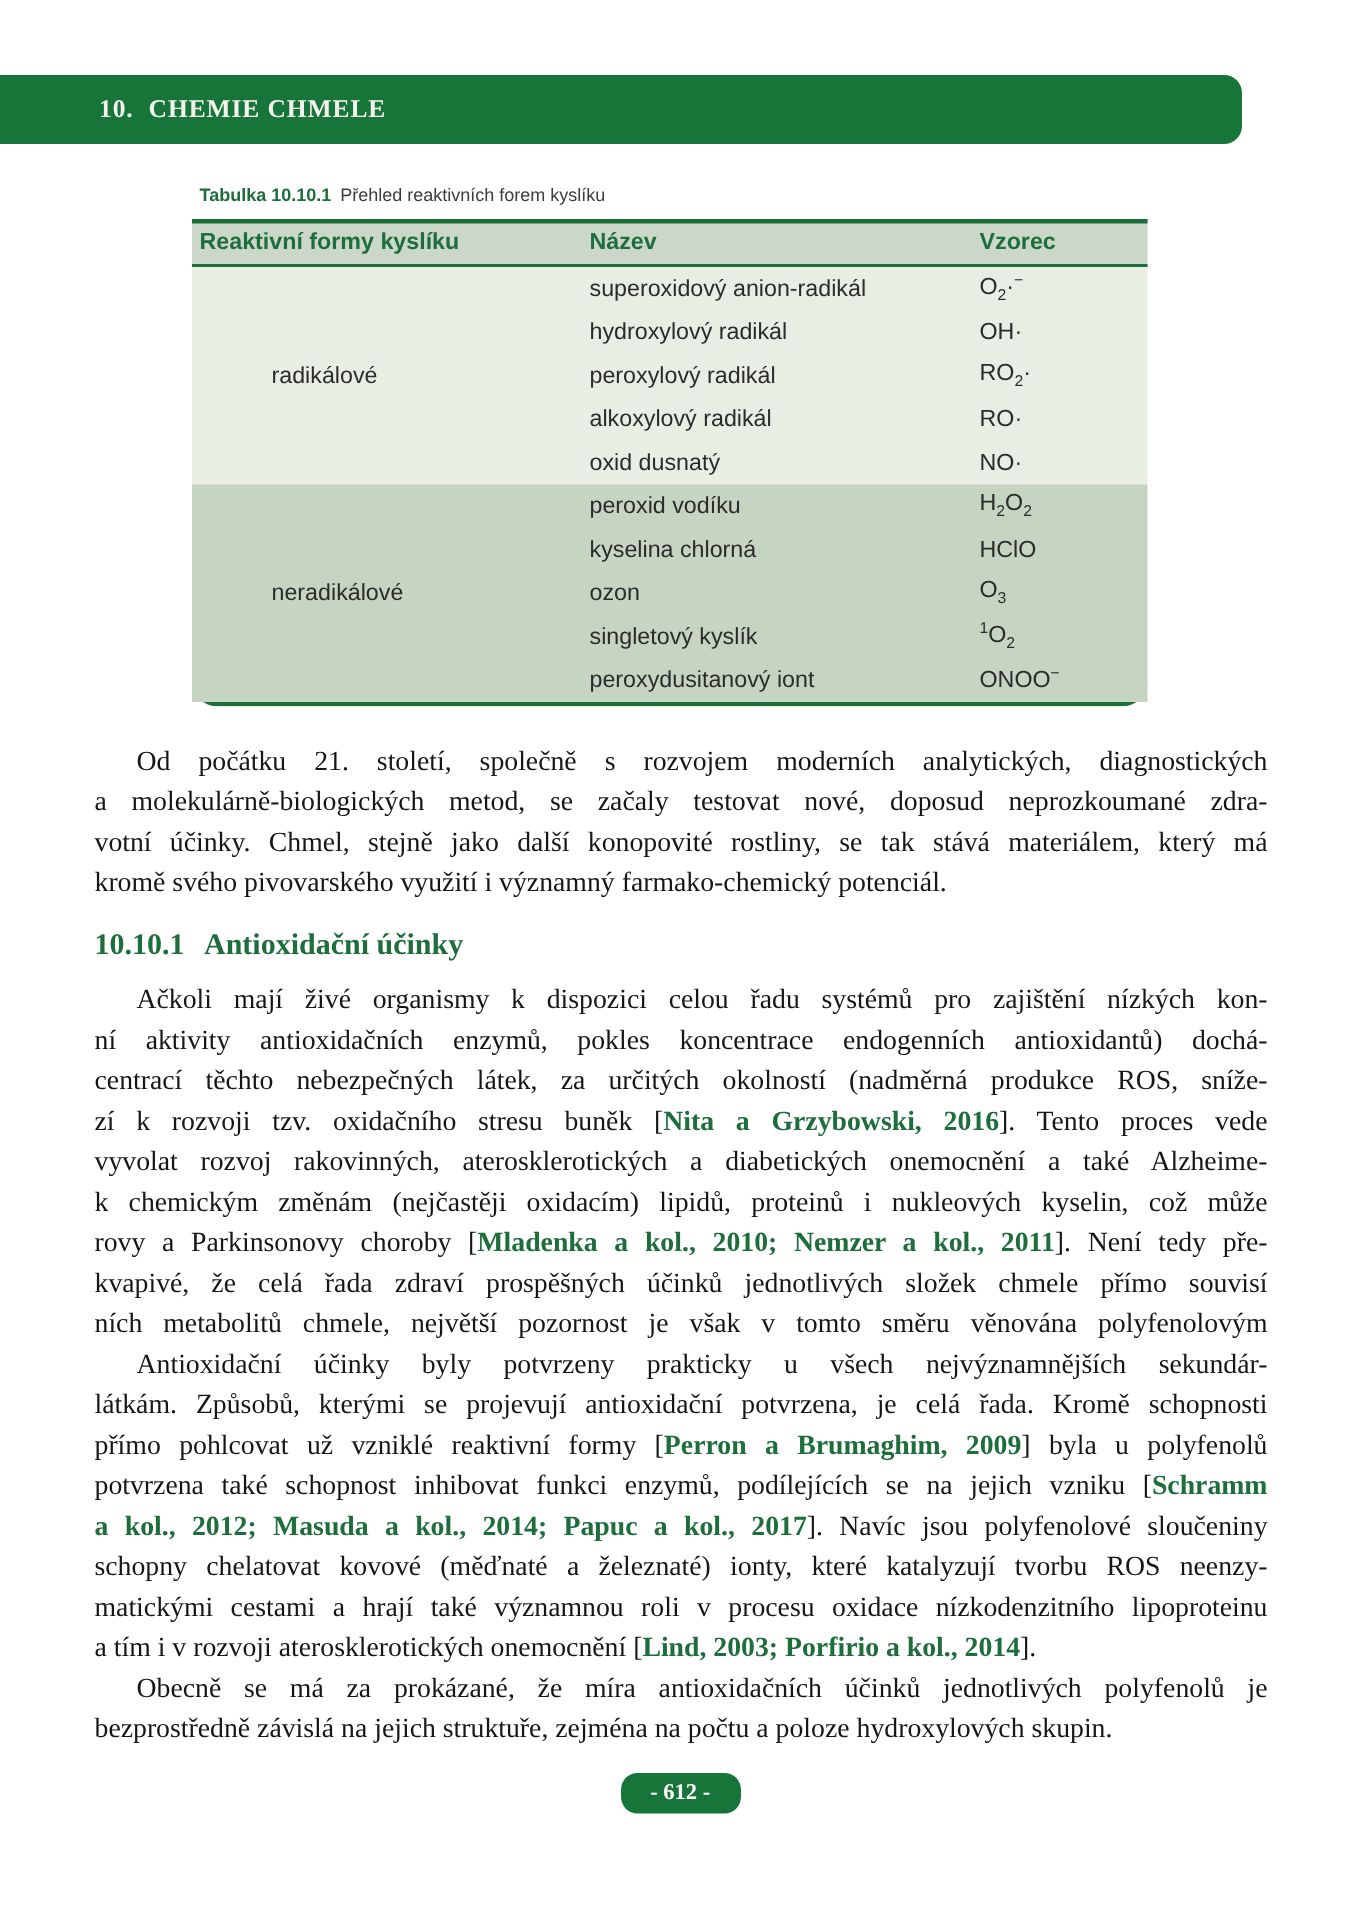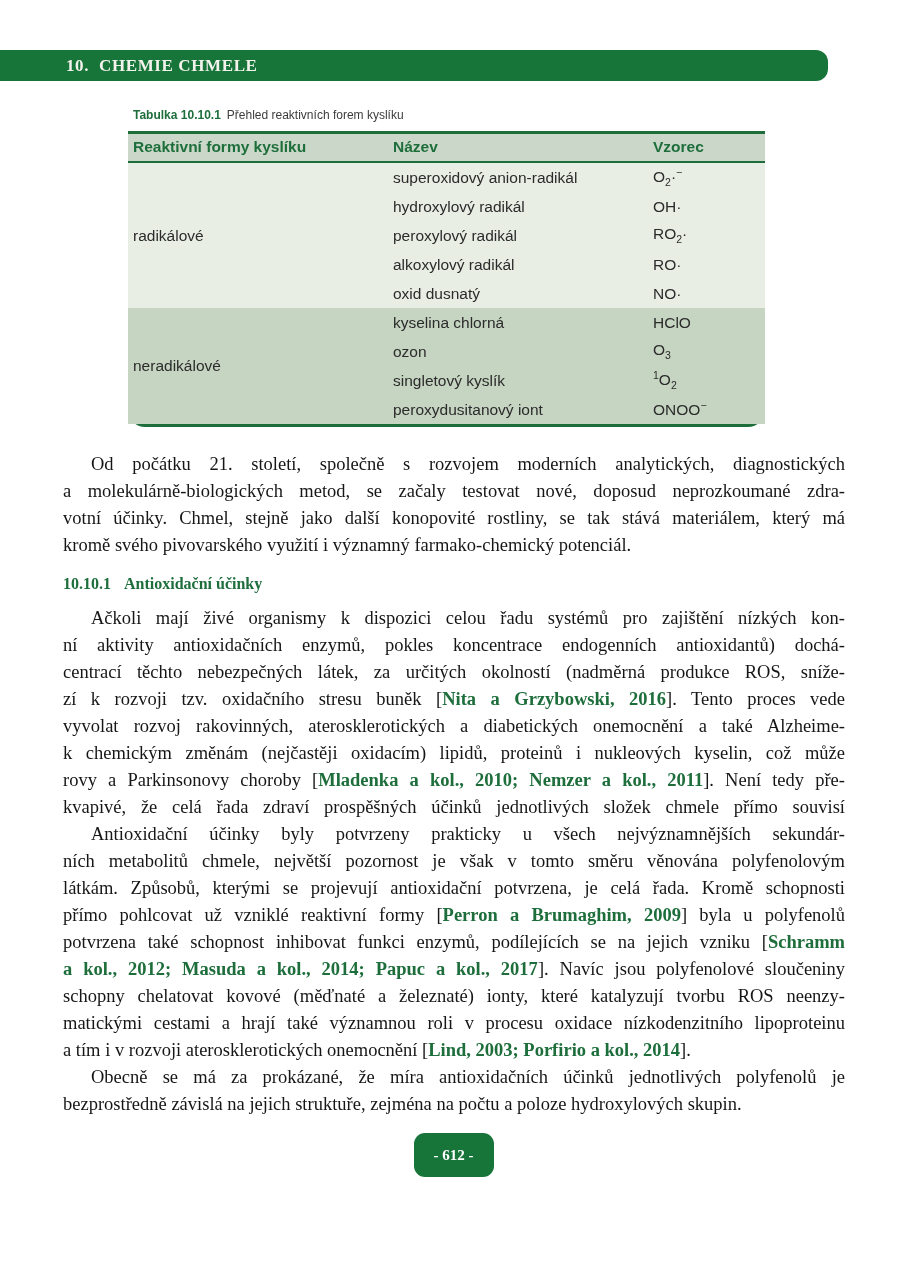--- a/index.html
+++ b/index.html
@@ -18,21 +18,21 @@
     background:#ffffff;
     font-family:"Liberation Serif", serif;
     color:var(--ink);
     overflow:hidden;
   }
   .page{position:relative;width:907px;height:1280px;}
 
   
   .header-bar{
     margin-top:50px;
-    width:828px;height:31px;
+    width:828px;height:46px;
     background:var(--bar-green);
     border-radius:0 12px 12px 0;
     display:flex;align-items:center;gap:10px;
     padding-left:66px;
   }
   .header-bar span{
     color:#f3f2ec;font-weight:bold;font-size:17px;letter-spacing:.6px;
     font-family:"Liberation Serif", serif;
   }
 
@@ -58,49 +58,49 @@
     background:var(--thead-bg);
     border-top:3px solid var(--text-green);
     border-bottom:2px solid var(--text-green);
     padding:4px 0 5px 0;
     font-weight:bold;color:var(--text-green);
   }
   .thead > span{padding-left:5px;}
   .tgroup{display:grid;grid-template-columns:260px 1fr;}
   .tgroup.g1{background:var(--g1-bg);}
   .tgroup.g2{background:var(--g2-bg);}
-  .tgroup-label{display:flex;align-items:center;padding-left:5px;}
+  .tgroup-label{display:flex;align-items:center;padding-left:5px;margin-left:48px;}
   .trow{display:grid;grid-template-columns:260px 1fr;height:29px;align-items:center;}
   .trow > span{padding-left:5px;}
   .formula sub{font-size:10.5px;}
   .formula sup{font-size:10.5px;}
 
   
   .body-block{
     padding:0 62px 0 63px;
     font-size:18.5px;line-height:27px;
   }
   .body-block.first{margin-top:24px;}
   .line{text-align:justify;text-align-last:justify;}
   .line.lastline{text-align-last:auto;}
   .line.indent{padding-left:28px;}
   .cite{color:var(--text-green);font-weight:bold;}
 
   
   .section-heading{
     margin:16px 0 12px 63px;
     display:flex;gap:13px;
-    color:var(--text-green);font-weight:bold;font-size:16px;
+    color:var(--text-green);font-weight:bold;font-size:20px;
     font-family:"Liberation Serif", serif;
   }
 
   
   .pill{
     margin:15px auto 0 auto;
-    width:80px;height:44px;
+    width:80px;height:27px;
     background:var(--bar-green);
     border-radius:11px;
     display:flex;align-items:center;justify-content:center;
   }
   .pill span{color:#ffffff;font-weight:bold;font-size:15px;}
 </style>
 </head>
 <body>
 
 <div class="page">
@@ -143,20 +143,24 @@
             <div class="trow">
               <span>oxid dusnatý</span>
               <span class="formula">NO·</span>
             </div>
           </div>
         </div>
         <div class="tgroup g2">
           <div class="tgroup-label">neradikálové</div>
           <div>
             <div class="trow">
+              <span>peroxid vodíku</span>
+              <span class="formula">H<sub>2</sub>O<sub>2</sub></span>
+            </div>
+            <div class="trow">
               <span>kyselina chlorná</span>
               <span class="formula">HClO</span>
             </div>
             <div class="trow">
               <span>ozon</span>
               <span class="formula">O<sub>3</sub></span>
             </div>
             <div class="trow">
               <span>singletový kyslík</span>
               <span class="formula"><sup>1</sup>O<sub>2</sub></span>
@@ -189,22 +193,22 @@
         <div class="line indent">Ačkoli mají živé organismy k dispozici celou řadu systémů pro zajištění nízkých kon-</div>
         <div class="line">ní aktivity antioxidačních enzymů, pokles koncentrace endogenních antioxidantů) dochá-</div>
         <div class="line">centrací těchto nebezpečných látek, za určitých okolností (nadměrná produkce ROS, sníže-</div>
         <div class="line">zí k rozvoji tzv. oxidačního stresu buněk [<span class="cite">Nita a Grzybowski, 2016</span>]. Tento proces vede</div>
         <div class="line">vyvolat rozvoj rakovinných, aterosklerotických a diabetických onemocnění a také Alzheime-</div>
         <div class="line">k chemickým změnám (nejčastěji oxidacím) lipidů, proteinů i nukleových kyselin, což může</div>
         <div class="line">rovy a Parkinsonovy choroby [<span class="cite">Mladenka a kol., 2010; Nemzer a kol., 2011</span>]. Není tedy pře-</div>
         <div class="line">kvapivé, že celá řada zdraví prospěšných účinků jednotlivých složek chmele přímo souvisí</div>
       </div>
       <div>
+        <div class="line">ních metabolitů chmele, největší pozornost je však v tomto směru věnována polyfenolovým</div>
         <div class="line indent">Antioxidační účinky byly potvrzeny prakticky u všech nejvýznamnějších sekundár-</div>
-        <div class="line">ních metabolitů chmele, největší pozornost je však v tomto směru věnována polyfenolovým</div>
         <div class="line">látkám. Způsobů, kterými se projevují antioxidační potvrzena, je celá řada. Kromě schopnosti</div>
         <div class="line">přímo pohlcovat už vzniklé reaktivní formy [<span class="cite">Perron a Brumaghim, 2009</span>] byla u polyfenolů</div>
         <div class="line">potvrzena také schopnost inhibovat funkci enzymů, podílejících se na jejich vzniku [<span class="cite">Schramm</span></div>
         <div class="line"><span class="cite">a kol., 2012; Masuda a kol., 2014; Papuc a kol., 2017</span>]. Navíc jsou polyfenolové sloučeniny</div>
         <div class="line">schopny chelatovat kovové (měďnaté a železnaté) ionty, které katalyzují tvorbu ROS neenzy-</div>
         <div class="line">matickými cestami a hrají také významnou roli v procesu oxidace nízkodenzitního lipoproteinu</div>
         <div class="line lastline">a tím i v rozvoji aterosklerotických onemocnění [<span class="cite">Lind, 2003; Porfirio a kol., 2014</span>].</div>
       </div>
       <div>
         <div class="line indent">Obecně se má za prokázané, že míra antioxidačních účinků jednotlivých polyfenolů je</div>

